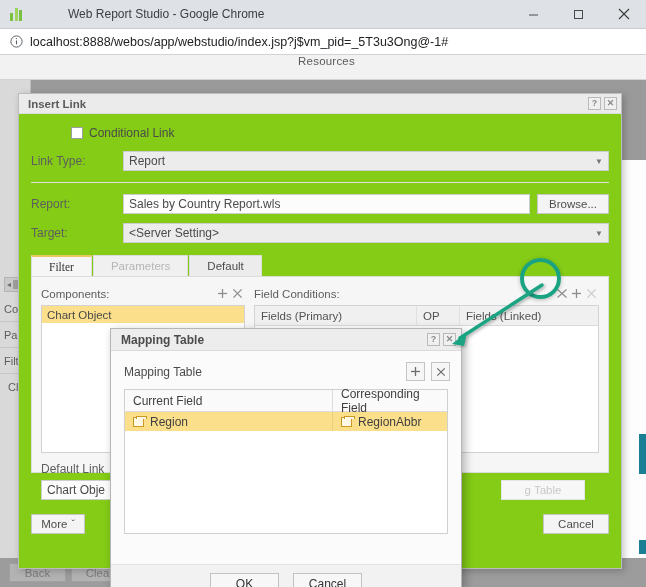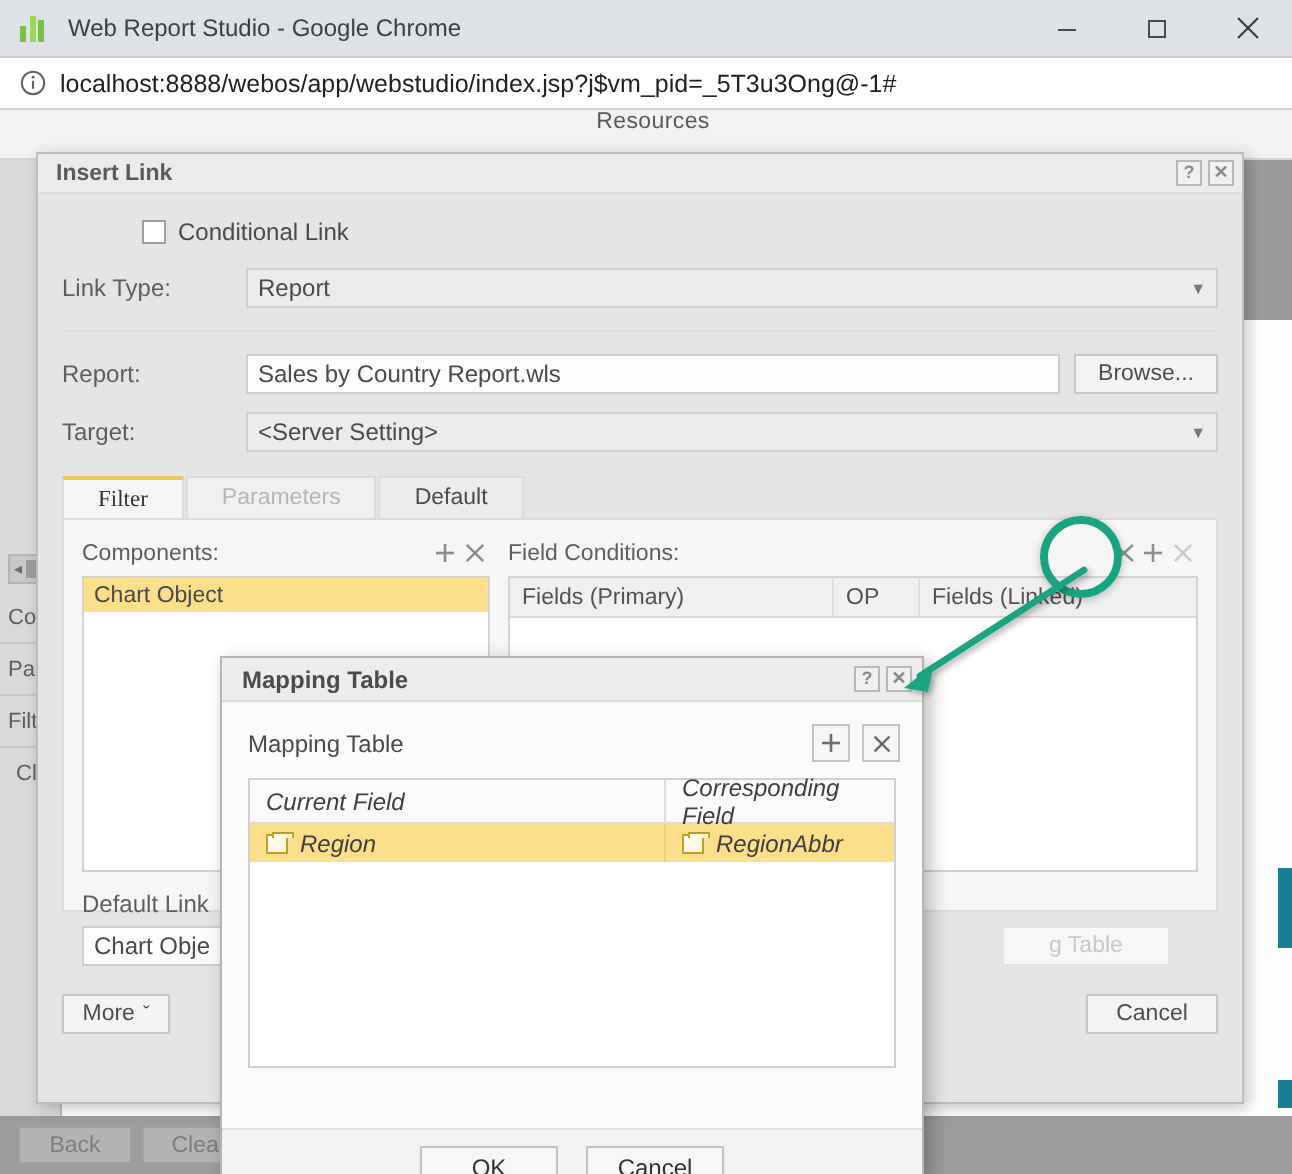--- a/index.html
+++ b/index.html
@@ -18,21 +18,21 @@
   .chrome-titlebar{
     position:absolute; left:0; top:0; width:646px; height:29px;
     background:#dee1e6; display:flex; align-items:center;
     border-bottom:1px solid #c8ccd1;
   }
   .chrome-favicon{ width:16px; height:14px; margin:0 8px 0 10px; display:flex; align-items:flex-end; gap:1.5px;}
   .chrome-favicon i{ display:block; width:3px; background:#7ac143; }
   .chrome-favicon i:nth-child(1){height:8px;}
   .chrome-favicon i:nth-child(2){height:13px; background:#9fd45e;}
   .chrome-favicon i:nth-child(3){height:11px;}
-  .chrome-title{ font-size:12px; color:#3c4043; flex:1; white-space:nowrap; overflow:hidden;}
+  .chrome-title{ font-size:12px; color:#3c4043; flex:1; white-space:nowrap; overflow:hidden;margin-left:34px;}
   .winbtn{ width:45px; height:29px; display:flex; align-items:center; justify-content:center;
            color:#4a4a4a; font-size:14px; }
   .winbtn svg{ display:block; }
 
   .chrome-omnibox{
     position:absolute; left:0; top:29px; width:646px; height:26px;
     background:#ffffff; display:flex; align-items:center;
     border-bottom:1px solid #cfd2d6;
   }
   .omni-info{ margin:0 7px 0 9px; width:14px; height:14px; display:flex; align-items:center; justify-content:center;}
@@ -86,22 +86,22 @@
     display:flex; align-items:center; justify-content:center;
     font-size:11.5px; color:#7d7d7d;
   }
   .canvas-white{
     position:absolute; left:31px; top:80px; width:615px; height:478px;
     background:#fdfdfd;
   }
 
   
   .dlg-link{
-    position:absolute; left:18px; top:76px; width:604px; height:476px;
-    background:#e5e5e5; border:1px solid #bdbdbd;
+    position:absolute; left:18px; top:93px; width:604px; height:476px;
+    background:#84cc16; border:1px solid #bdbdbd;
     box-shadow:2px 2px 7px rgba(0,0,0,.22);
   }
   .dlg-link-title{
     height:20px; background:#ebebeb; border-bottom:1px solid #dcdcdc;
     display:flex; align-items:center; padding:0 4px 0 9px;
     font-size:11.5px; font-weight:bold; color:#5a5a5a;
   }
   .dlg-link-title .sp{ flex:1; }
   .titlebtn{
     width:13px; height:13px; margin-left:3px;
@@ -177,21 +177,21 @@
     font-size:12px; font-weight:bold; color:#4c4c4c;
   }
   .dlg-map-title .sp{ flex:1;}
   .dlg-map-body{ background:#fbfbfb; margin:0; height:214px; position:relative;
                  border-bottom:1px solid #e2e2e2; }
   .map-subhead{ display:flex; align-items:center; padding:11px 11px 0 13px;}
   .map-subhead .t{ flex:1; font-size:12px; color:#4a4a4a;}
   .sqbtn{ width:19px;height:19px;border:1px solid #c4c4c4;background:#f6f6f6;
           display:flex;align-items:center;justify-content:center;
           font-size:12px;color:#6d6d6d;margin-left:6px;}
-  .map-grid{ margin:8px 13px 0 13px; border:1px solid #d0d0d0; background:#fff; height:145px;font-style:italic;}
+  .map-grid{ margin:8px 13px 0 13px; border:1px solid #d0d0d0; background:#fff; height:145px;}
   .mg-head{ display:flex; height:22px; background:#fafafa; border-bottom:1px solid #dcdcdc;
             font-size:12px; color:#3f3f3f;}
   .mg-head div{ display:flex; align-items:center; padding-left:8px;}
   .mg-head .c1{ width:208px; border-right:1px solid #dcdcdc;}
   .mg-head .c2{ flex:1;}
   .mg-row{ display:flex; height:19px; background:#fbdf8b; font-size:12px; color:#3f3f3f;}
   .mg-row div{ display:flex; align-items:center; padding-left:8px; gap:6px;}
   .mg-row .c1{ width:208px; border-right:1px solid #e8cf7f;}
   .mg-row .c2{ flex:1;}
   .fieldicon{

